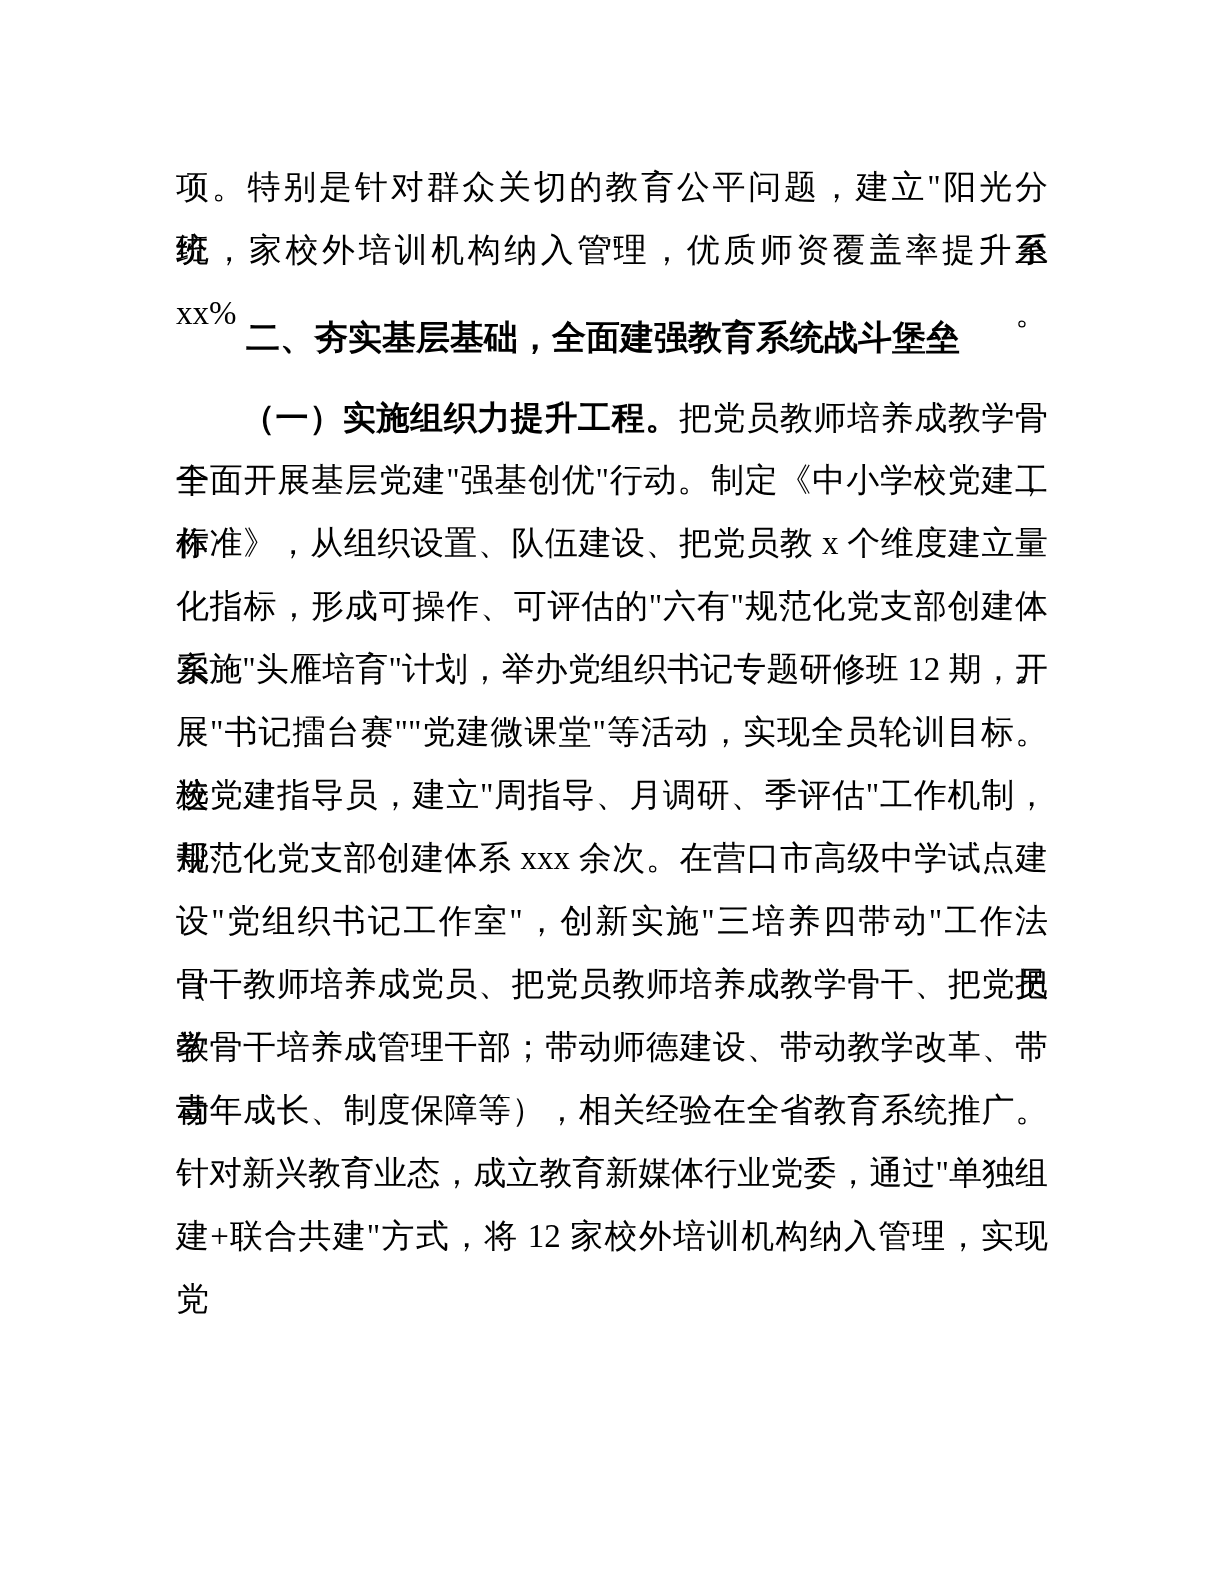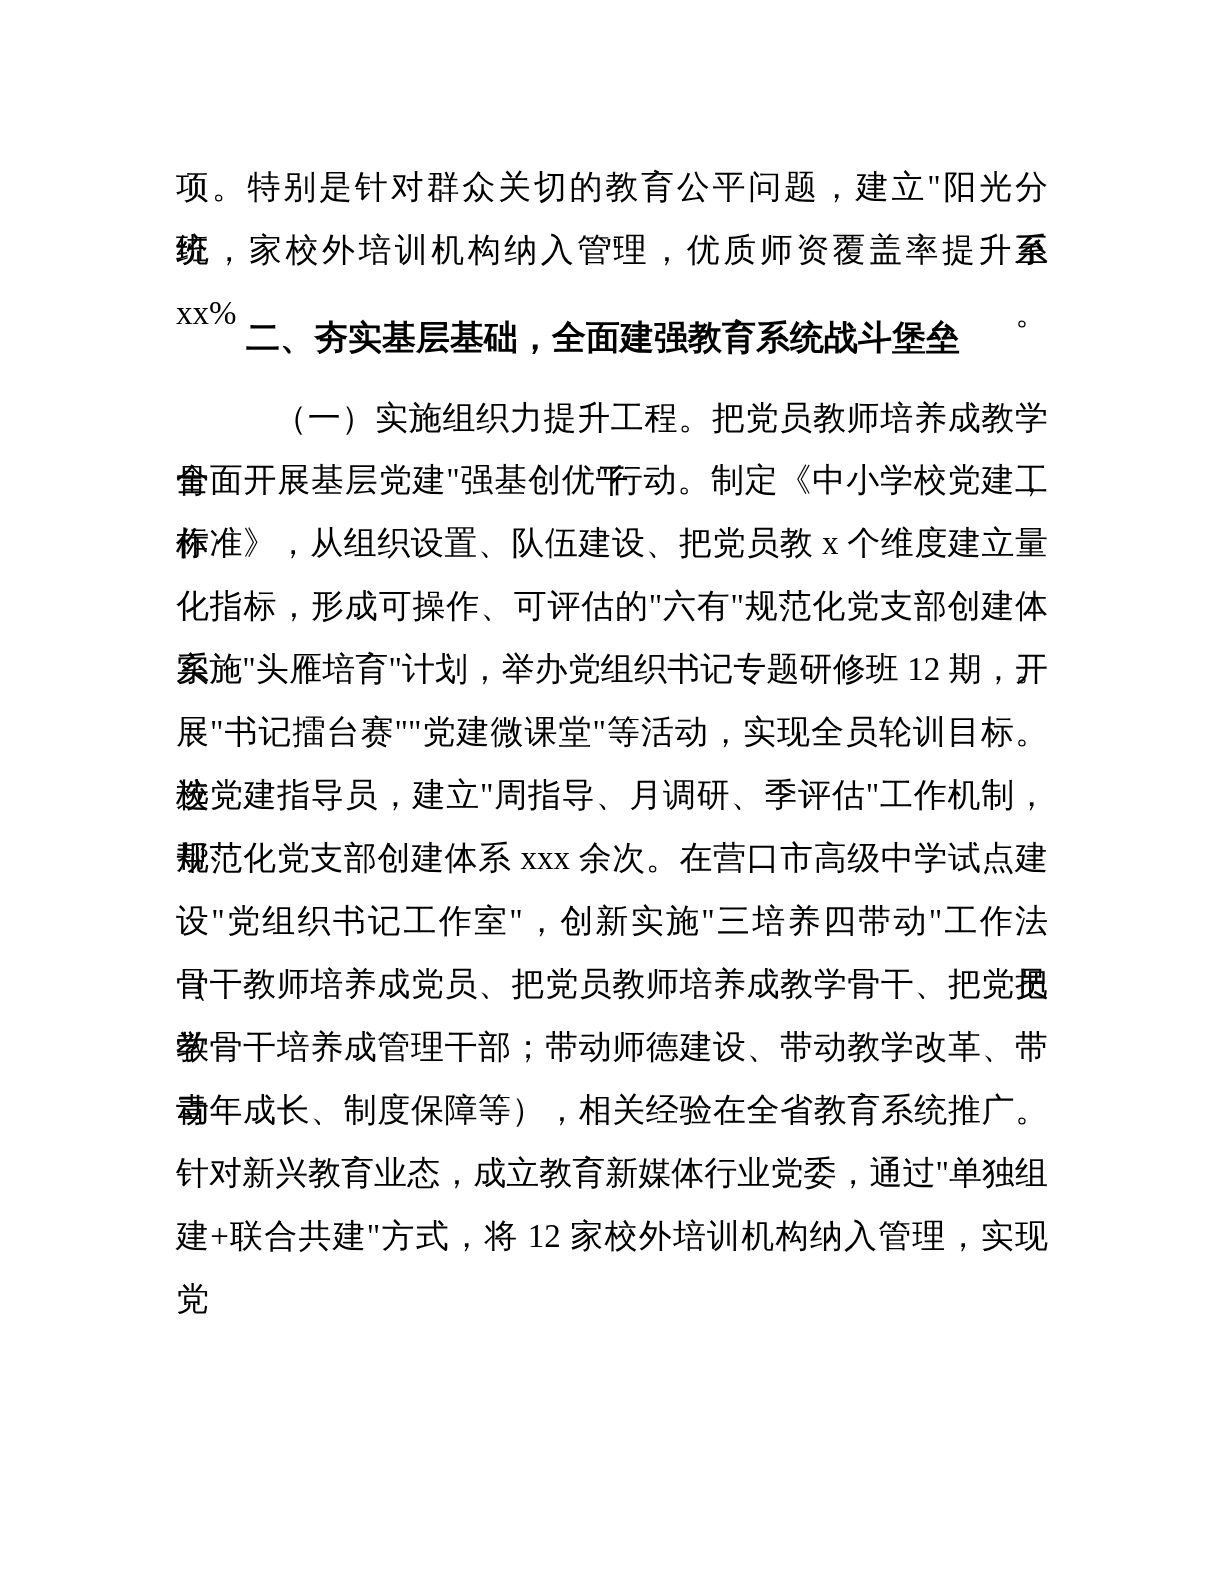--- a/index.html
+++ b/index.html
@@ -41,23 +41,22 @@
     color: #000000;
     text-align: center;
     text-align-last: left;
     text-indent: 70px;
     white-space: nowrap;
   }
   .indent-first {
     text-indent: 66px;
   }
   .lead-bold {
-    font-weight: 400;
+    font-weight: 700;
     font-family: "Liberation Sans", "DejaVu Sans", sans-serif;
-    margin-left: 32px;
   }
 </style>
 </head>
 <body>
 
 <div class="page">
   <div class="textblock">
 
     <div class="line">项。特别是针对群众关切的教育公平问题，建立"阳光分班"系</div>
     <div class="line">统，家校外培训机构纳入管理，优质师资覆盖率提升至 xx%。</div>

